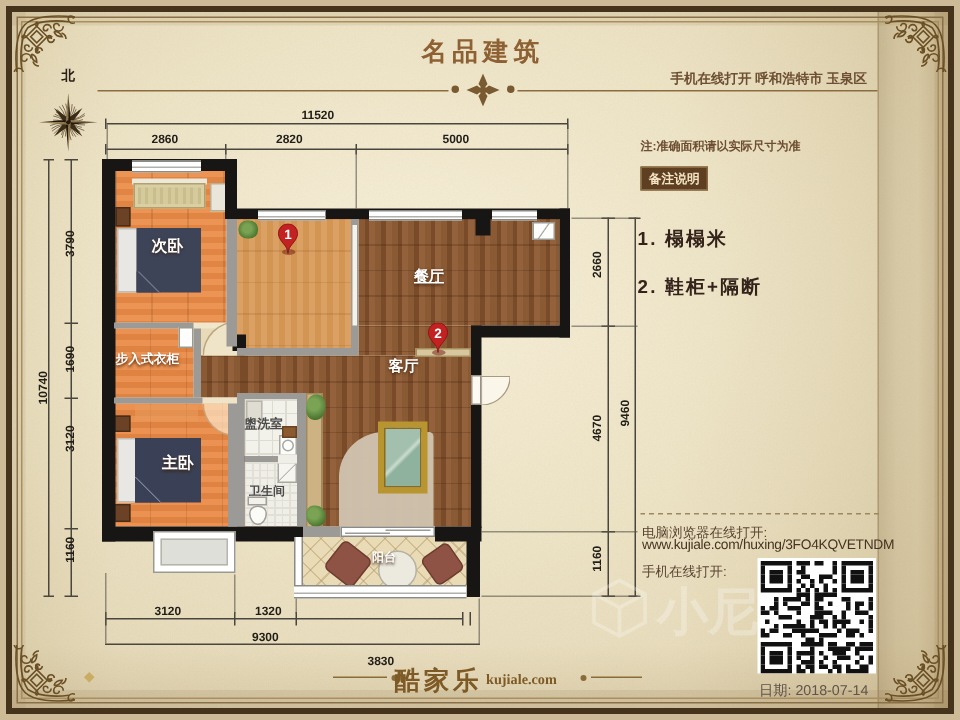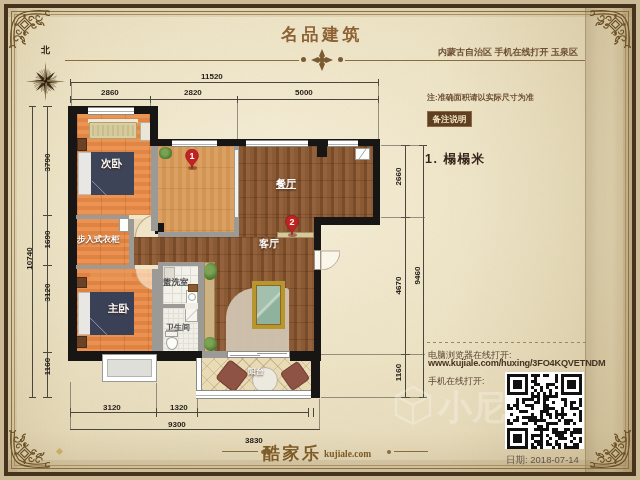--- a/index.html
+++ b/index.html
@@ -131,24 +131,25 @@
 <div class="a" style="left:338px;top:57px;width:5px;height:5px;background:#7a5a30;border-radius:50%;"></div>
 <div class="a" style="left:309px;top:49px;width:26px;height:22px;"><svg width="26" height="22" viewBox="0 0 26 22">
         <g fill="#7a5a30">
           <path d="M13,0 L16,7 L13,11 L10,7 Z"></path>
           <path d="M13,22 L16,15 L13,11 L10,15 Z"></path>
           <path d="M2,11 L9,8 L13,11 L9,14 Z"></path>
           <path d="M24,11 L17,8 L13,11 L17,14 Z"></path>
           <circle cx="13" cy="11" r="2.4"></circle>
         </g>
       </svg></div>
-<div class="a" style="left:330px;top:46px;width:248px;text-align:right;font-size:9px;font-weight:bold;color:#6d4f33;">内蒙古自治区 手机在线打开 玉泉区</div>
+<div class="a" style="left:330px;top:46px;width:248px;text-align:right;font-size:9px;font-weight:bold;color:#6d4f33;">手机在线打开 呼和浩特市 玉泉区</div>
 <div class="a" style="left:427px;top:92px;font-size:8px;font-weight:bold;color:#6d4f33;">注:准确面积请以实际尺寸为准</div>
 <div class="a" style="left:427px;top:111px;width:43px;height:14px;background:#5e3f22;border:1px solid #8a6a40;color:#f2e3c2;font-size:8.5px;font-weight:bold;text-align:center;line-height:14px;">备注说明</div>
 <div class="a" style="left:425px;top:151px;font-size:12.5px;font-weight:bold;color:#33231a;letter-spacing:1.5px;">1. 榻榻米</div>
+<div class="a" style="left:425px;top:183px;font-size:12.5px;font-weight:bold;color:#33231a;letter-spacing:1.5px;">2. 鞋柜+隔断</div>
 
 <div class="a" style="left:41px;top:44px;font-size:9px;font-weight:bold;color:#2a2017;">北</div>
 <div class="a" style="left:25px;top:61px;width:41px;height:42px;"><svg width="41" height="42" viewBox="0 0 41 42">
         <path d="M24.0,20.4 Q28.3,21.1 31.6,20.2" stroke="#4e3b22" stroke-width="0.45" fill="none"></path>
         <path d="M24.0,21.1 Q28.1,22.6 31.7,22.3" stroke="#4e3b22" stroke-width="0.45" fill="none"></path>
         <path d="M23.8,21.7 Q26.6,23.6 29.6,23.9" stroke="#4e3b22" stroke-width="0.45" fill="none"></path>
         <path d="M23.6,22.1 Q27.5,25.1 31.2,26.0" stroke="#4e3b22" stroke-width="0.45" fill="none"></path>
         <path d="M23.2,22.7 Q25.6,25.5 28.5,26.9" stroke="#4e3b22" stroke-width="0.45" fill="none"></path>
         <path d="M22.6,23.3 Q24.4,27.0 27.1,29.2" stroke="#4e3b22" stroke-width="0.45" fill="none"></path>
         <path d="M22.1,23.6 Q23.4,27.6 25.6,30.2" stroke="#4e3b22" stroke-width="0.45" fill="none"></path>
@@ -402,21 +403,21 @@
 
 <div class="a" style="left:222px;top:451px;width:36px;height:1px;background:#8a6c38;"></div>
 <div class="a" style="left:394px;top:451px;width:34px;height:1px;background:#8a6c38;"></div>
 <div class="a" style="left:261px;top:449.5px;width:4px;height:4px;background:#8a6c38;border-radius:50%;"></div>
 <div class="a" style="left:387px;top:449.5px;width:4px;height:4px;background:#8a6c38;border-radius:50%;"></div>
 <div class="a" style="left:263px;top:442px;font-size:17px;font-weight:bold;color:#7d5a26;letter-spacing:2.5px;font-family:'Liberation Serif',serif;">酷家乐</div>
 <div class="a" style="left:324px;top:449px;font-size:9.5px;font-weight:bold;color:#7d5a26;font-family:'Liberation Serif',serif;">kujiale.com</div>
 <div class="a" style="left:57px;top:449px;width:5px;height:5px;background:#c3a24a;opacity:.75;transform:rotate(45deg);"></div>
 <div class="a" style="left:427px;top:342px;width:160px;height:1px;background:repeating-linear-gradient(90deg,#9a8860 0 3px,rgba(0,0,0,0) 3px 6px);"></div>
 <div class="a" style="left:428px;top:349px;font-size:9px;color:#5a4632;">电脑浏览器在线打开:</div>
-<div class="a" style="left:428px;top:358px;font-size:9.2px;font-weight:bold;color:#463422;letter-spacing:-0.2px;">www.kujiale.com/huxing/3FO4KQVETNDM</div>
+<div class="a" style="left:428px;top:358px;font-size:9.2px;font-weight:normal;color:#463422;letter-spacing:-0.2px;">www.kujiale.com/huxing/3FO4KQVETNDM</div>
 <div class="a" style="left:428px;top:375px;font-size:9px;color:#5a4632;">手机在线打开:</div>
 <div class="a" style="left:505px;top:372px;width:79px;height:77px;background:#fff;"></div>
 <div class="a" style="left:507px;top:374px;width:75px;height:75px;"><svg width="75" height="75" viewBox="0 0 75 75">
         <g fill="#111">
           <rect x="0" y="0" width="21" height="3"></rect>
           <rect x="24" y="0" width="9" height="3"></rect>
           <rect x="36" y="0" width="6" height="3"></rect>
           <rect x="48" y="0" width="3" height="3"></rect>
           <rect x="54" y="0" width="21" height="3"></rect>
           <rect x="0" y="3" width="3" height="3"></rect>

